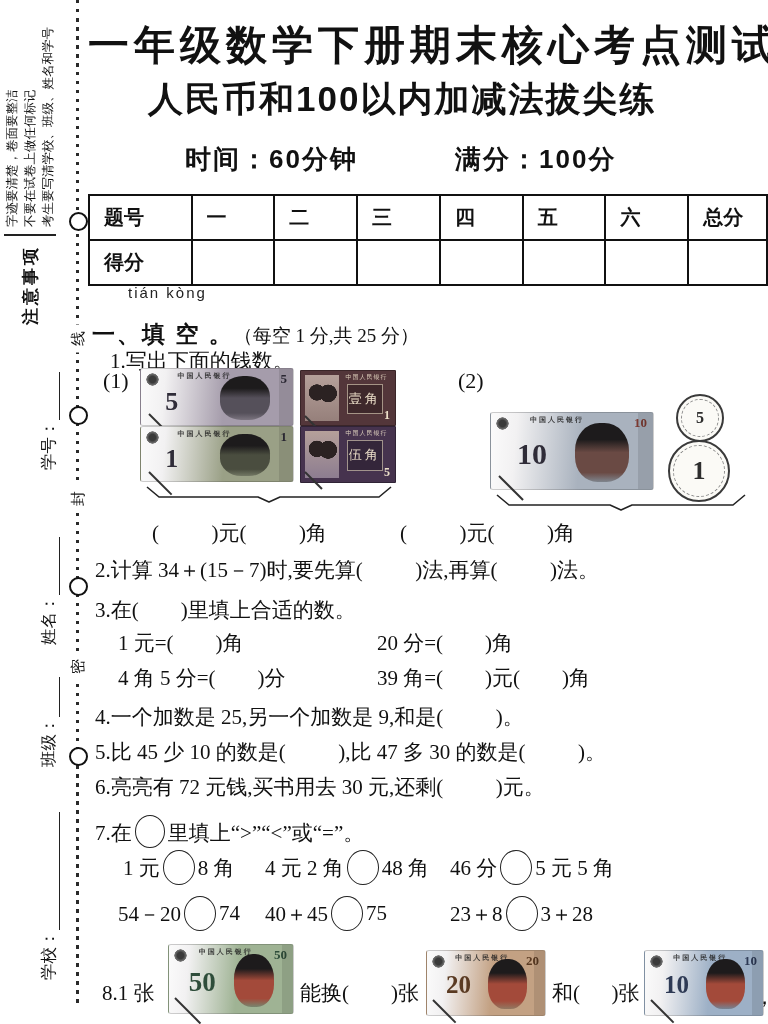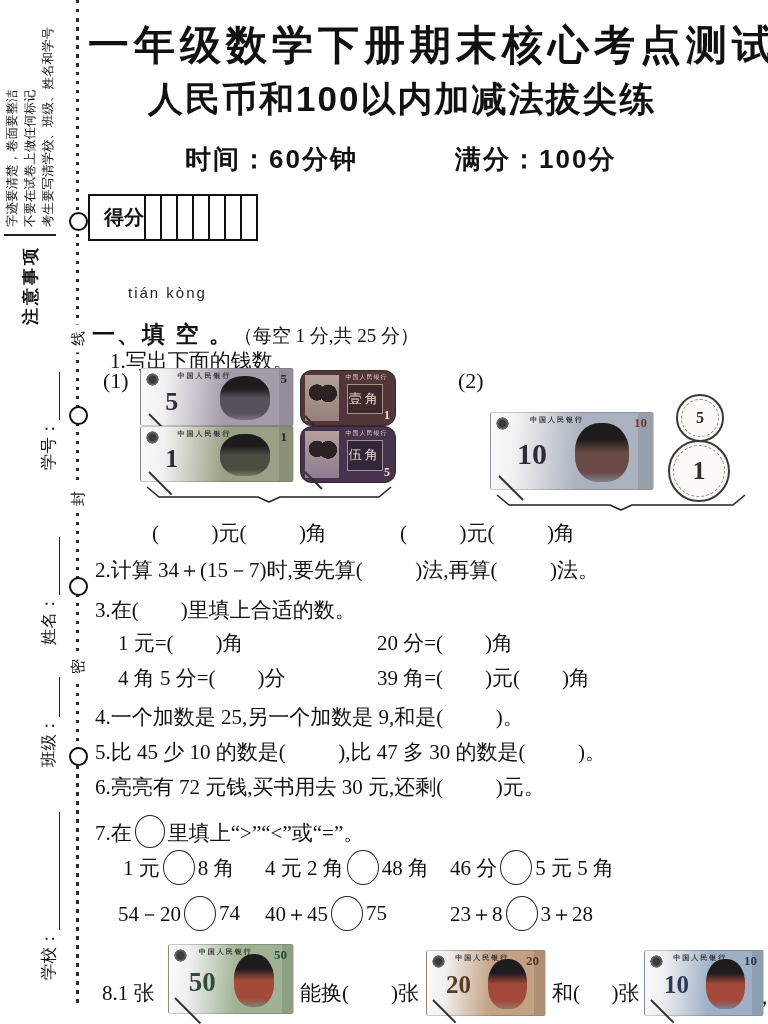--- a/index.html
+++ b/index.html
@@ -53,21 +53,21 @@
     background:linear-gradient(95deg,#fbfbfb 0%,#f2f1f2 16%,var(--tint,#aaa) 55%,var(--tint,#aaa) 100%);}
   .cnote::after{content:"";position:absolute;right:0;top:0;bottom:0;width:9%;background:rgba(0,0,0,.10);}
   .cn-bank{position:absolute;top:2px;left:24%;font-size:7px;font-weight:bold;letter-spacing:2px;
     color:#222;white-space:nowrap;opacity:.85;}
   .cn-emblem{position:absolute;top:4px;left:5px;width:13px;height:13px;border-radius:50%;
     background:radial-gradient(circle,#3a3a3a 35%,#777 65%,transparent 70%);}
   .cn-denom{position:absolute;left:16%;top:32%;font-weight:bold;font-size:26px;color:var(--ink2,#2f2c38);}
   .cn-portrait{position:absolute;right:15%;top:13%;width:33%;height:78%;border-radius:46% 46% 42% 42%;
     background:linear-gradient(180deg,#1d1b1c 0%,#1d1b1c 28%,var(--face,#4e4a4e) 50%,var(--face,#4e4a4e) 84%,rgba(0,0,0,.25) 100%);}
   .cn-corner{position:absolute;right:6px;top:2px;font-weight:bold;font-size:13px;color:var(--ink2,#2f2c38);}
-  .jnote{position:absolute;border-radius:12px;overflow:hidden;background:var(--tint,#4f3236);
+  .jnote{position:absolute;border-radius:1px;overflow:hidden;background:var(--tint,#4f3236);
     border:1px solid rgba(0,0,0,.3);}
   .jn-left{position:absolute;left:4%;top:8%;width:36%;height:84%;
     background:
       radial-gradient(circle at 35% 38%,#2b2222 0 22%,transparent 23%),
       radial-gradient(circle at 68% 40%,#2b2222 0 24%,transparent 25%),
       linear-gradient(180deg,#b5a09a,var(--panel,#96807b));}
   .jn-box{position:absolute;right:13%;top:24%;width:36%;height:52%;border:1px solid rgba(235,220,195,.6);
     background:rgba(0,0,0,.25);color:#ecdfc9;display:flex;align-items:center;justify-content:center;
     font-size:13px;letter-spacing:3px;white-space:pre;}
   .jn-bank{position:absolute;top:2px;right:8%;font-size:6px;letter-spacing:1px;color:#e9dcc6;opacity:.9;white-space:nowrap;}
@@ -120,20 +120,30 @@
   <span class="blank" style="flex:0 0 118px"></span>
 </div>
 
 <div class="abs title">一年级数学下册期末核心考点测试</div>
 <div class="abs subtitle">人民币和100以内加减法拔尖练</div>
 <div class="abs info" style="left:185px">时间：60分钟</div>
 <div class="abs info" style="left:455px">满分：100分</div>
 
 <table class="score">
   <tbody>
+      <tr>
+    <td style="width:104px">题号</td>
+    <td style="width:79px">一</td>
+    <td style="width:79px">二</td>
+    <td style="width:79px">三</td>
+    <td style="width:79px">四</td>
+    <td style="width:79px">五</td>
+    <td style="width:79px">六</td>
+    <td style="width:74px">总分</td>
+  </tr>
   <tr>
     <td>得分</td>
     <td></td>
     <td></td>
     <td></td>
     <td></td>
     <td></td>
     <td></td>
     <td></td>
   </tr>

